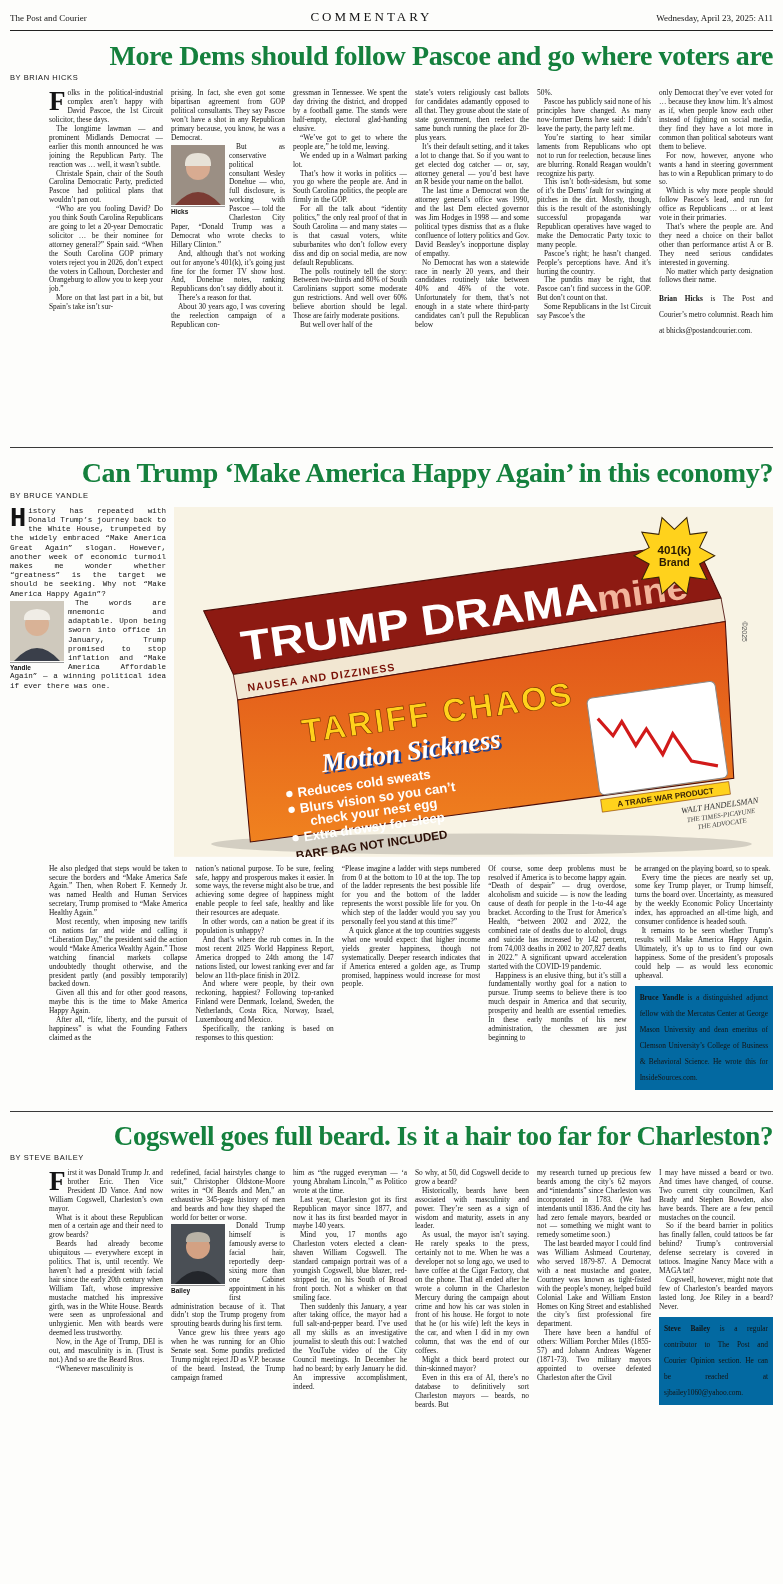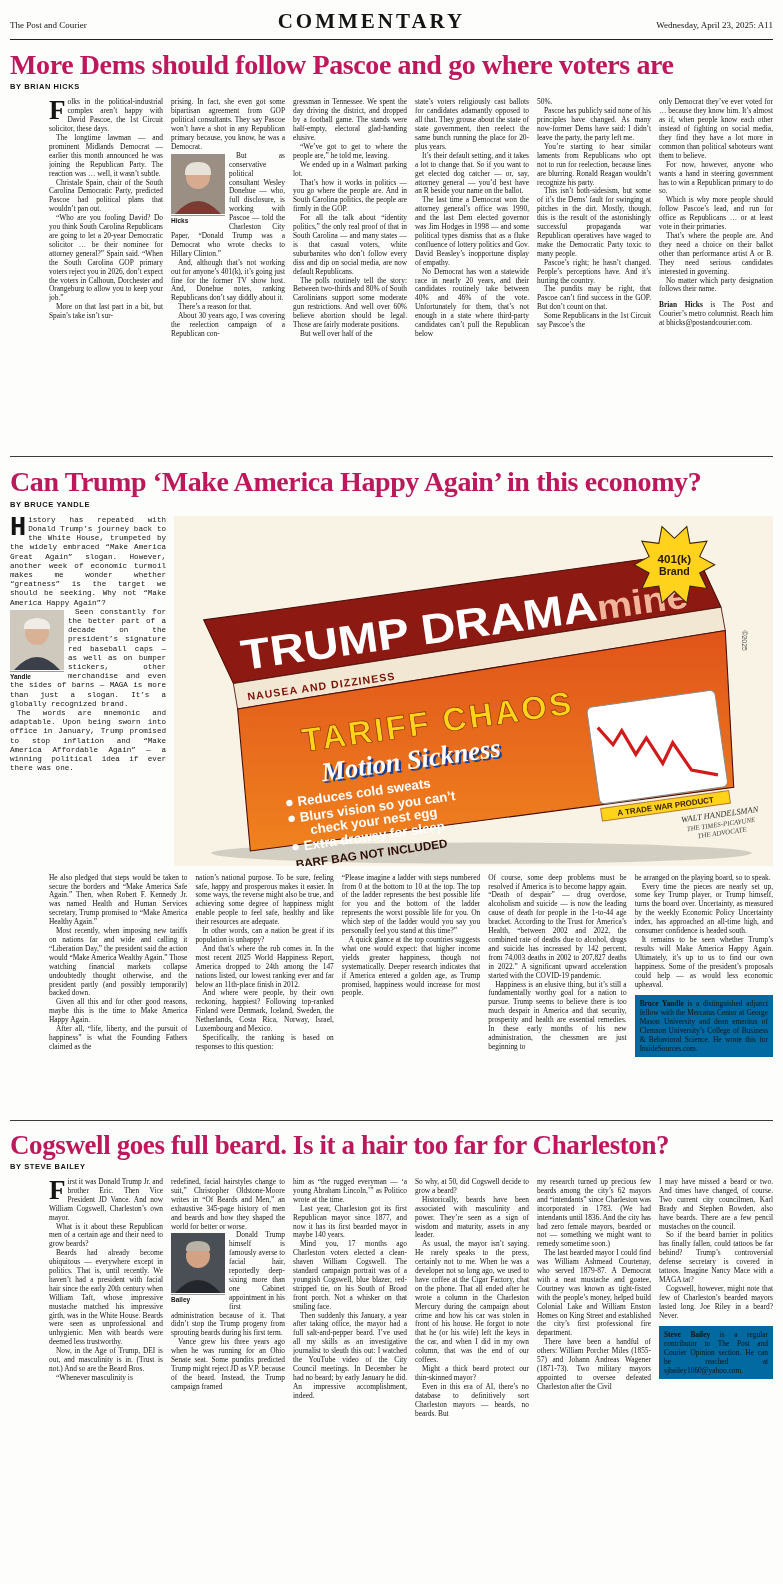--- a/index.html
+++ b/index.html
@@ -3,29 +3,29 @@
 <meta charset="utf-8">
 <style>
   html,body{margin:0;padding:0;background:#777;}
   .page{width:783px;height:1584px;background:#fdfdfb;box-sizing:border-box;
         padding:6px 10px;font-family:"Liberation Serif",serif;color:#141414;
         position:relative;overflow:hidden;margin:0 auto;}
   
   .masthead{display:flex;justify-content:space-between;align-items:baseline;
             border-bottom:1px solid #222;padding:3px 0 5px;}
   .paper-name{font-size:9px;}
-  .section-title{font-size:21px;letter-spacing:3px;font-weight:700;}
+  .section-title{font-size:13px;letter-spacing:3px;font-weight:400;}
   .date-line{font-size:9px;}
   
-  h1{font-family:"Liberation Serif",serif;font-weight:bold;color:#be185d;
-     margin:10px 0 3px;letter-spacing:-0.4px;line-height:1.05;}
+  h1{font-family:"Liberation Serif",serif;font-weight:bold;color:#15803d;
+     margin:10px 0 3px;letter-spacing:-0.4px;line-height:1.05;text-align:right;}
   .h-a1{font-size:28px;}
   .h-a2{font-size:28px;}
   .h-a3{font-size:27px;}
-  .byline{font-family:"Liberation Sans",sans-serif;font-size:7.5px;font-weight:bold;
+  .byline{font-family:"Liberation Sans",sans-serif;font-size:7.5px;font-weight:normal;
           letter-spacing:.6px;margin:2px 0 7px;}
   .rule{border:none;border-top:1px solid #3a3a3a;margin:10px 0 2px;}
   
   .cols{display:flex;gap:8px;margin-left:39px;}
   .col{flex:1;min-width:0;}
   .colpart{overflow:hidden;}
   p.bp{font-size:7.4px;line-height:8.9px;text-align:justify;margin:0;
        text-indent:7px;hyphens:none;}
   .colpart p.bp:first-child{text-indent:0;}
   .dropcap > p.bp:first-child::first-letter{
@@ -34,21 +34,21 @@
   .a1-cols{min-height:348px;}
   .a2-bottom{min-height:236px;margin-top:8px;}
   .a3-cols{min-height:392px;}
   
   .photo-float{float:left;width:54px;margin:2px 4px 1px 0;}
   .photo-float svg{display:block;width:54px;height:60px;}
   .photo-float figcaption{font-family:"Liberation Sans",sans-serif;font-size:6.5px;
       font-weight:bold;padding-top:1px;border-top:1px solid #9a9a9a;margin-top:1px;}
   figure{margin:0;}
   
-  .bio{font-size:7.4px;line-height:9px;margin-top:6px;text-align:justify;}
+  .bio{font-size:7.4px;line-height:16px;margin-top:6px;text-align:justify;}
   .bio .bio-name{font-weight:bold;}
   .bio.boxed{background:#0369a1;padding:4px 5px;}
   
   .a2top{display:flex;gap:8px;align-items:flex-start;}
   .introcol{width:156px;flex:0 0 156px;}
   .introcol p.bp{font-size:7.6px;line-height:9.2px;font-family:Liberation Mono, monospace;}
   .cartoon{flex:1;min-width:0;}
   .cartoon svg{display:block;width:100%;height:auto;}
 </style>
 </head>
@@ -152,21 +152,20 @@
         <div class="colpart">
           <figure class="photo-float">
             <svg viewBox="0 0 54 60">
               <rect width="54" height="60" fill="#cfc9bd"></rect>
               <circle cx="27" cy="23" r="12" fill="#d9b296"></circle>
               <path d="M27 8 Q41 9 40 19 L14 19 Q13 9 27 8 Z" fill="#f0ede6"></path>
               <path d="M4 60 Q27 34 50 60 Z" fill="#3a3f4a"></path>
             </svg>
             <figcaption>Yandle</figcaption>
           </figure>
-        <p class="bp">Seen constantly for the better part of a decade on the president’s signature red baseball caps — as well as on bumper stickers, other merchandise and even the sides of barns — MAGA is more than just a slogan. It’s a globally recognized brand.</p>
             <p class="bp">The words are mnemonic and adaptable. Upon being sworn into office in January, Trump promised to stop inflation and “Make America Affordable Again” — a winning political idea if ever there was one.</p>
           </div>
       </div>
 
       <div class="cartoon">
         <svg viewBox="0 0 565 330">
           <rect width="565" height="330" fill="#f8f3e4"></rect>
           <ellipse cx="290" cy="318" rx="255" ry="10" fill="rgba(0,0,0,0.15)"></ellipse>
 
           <polygon points="28,98 492,34 516,86 56,158" fill="#8d1a12" stroke="#4a0c08" stroke-width="1"></polygon>

